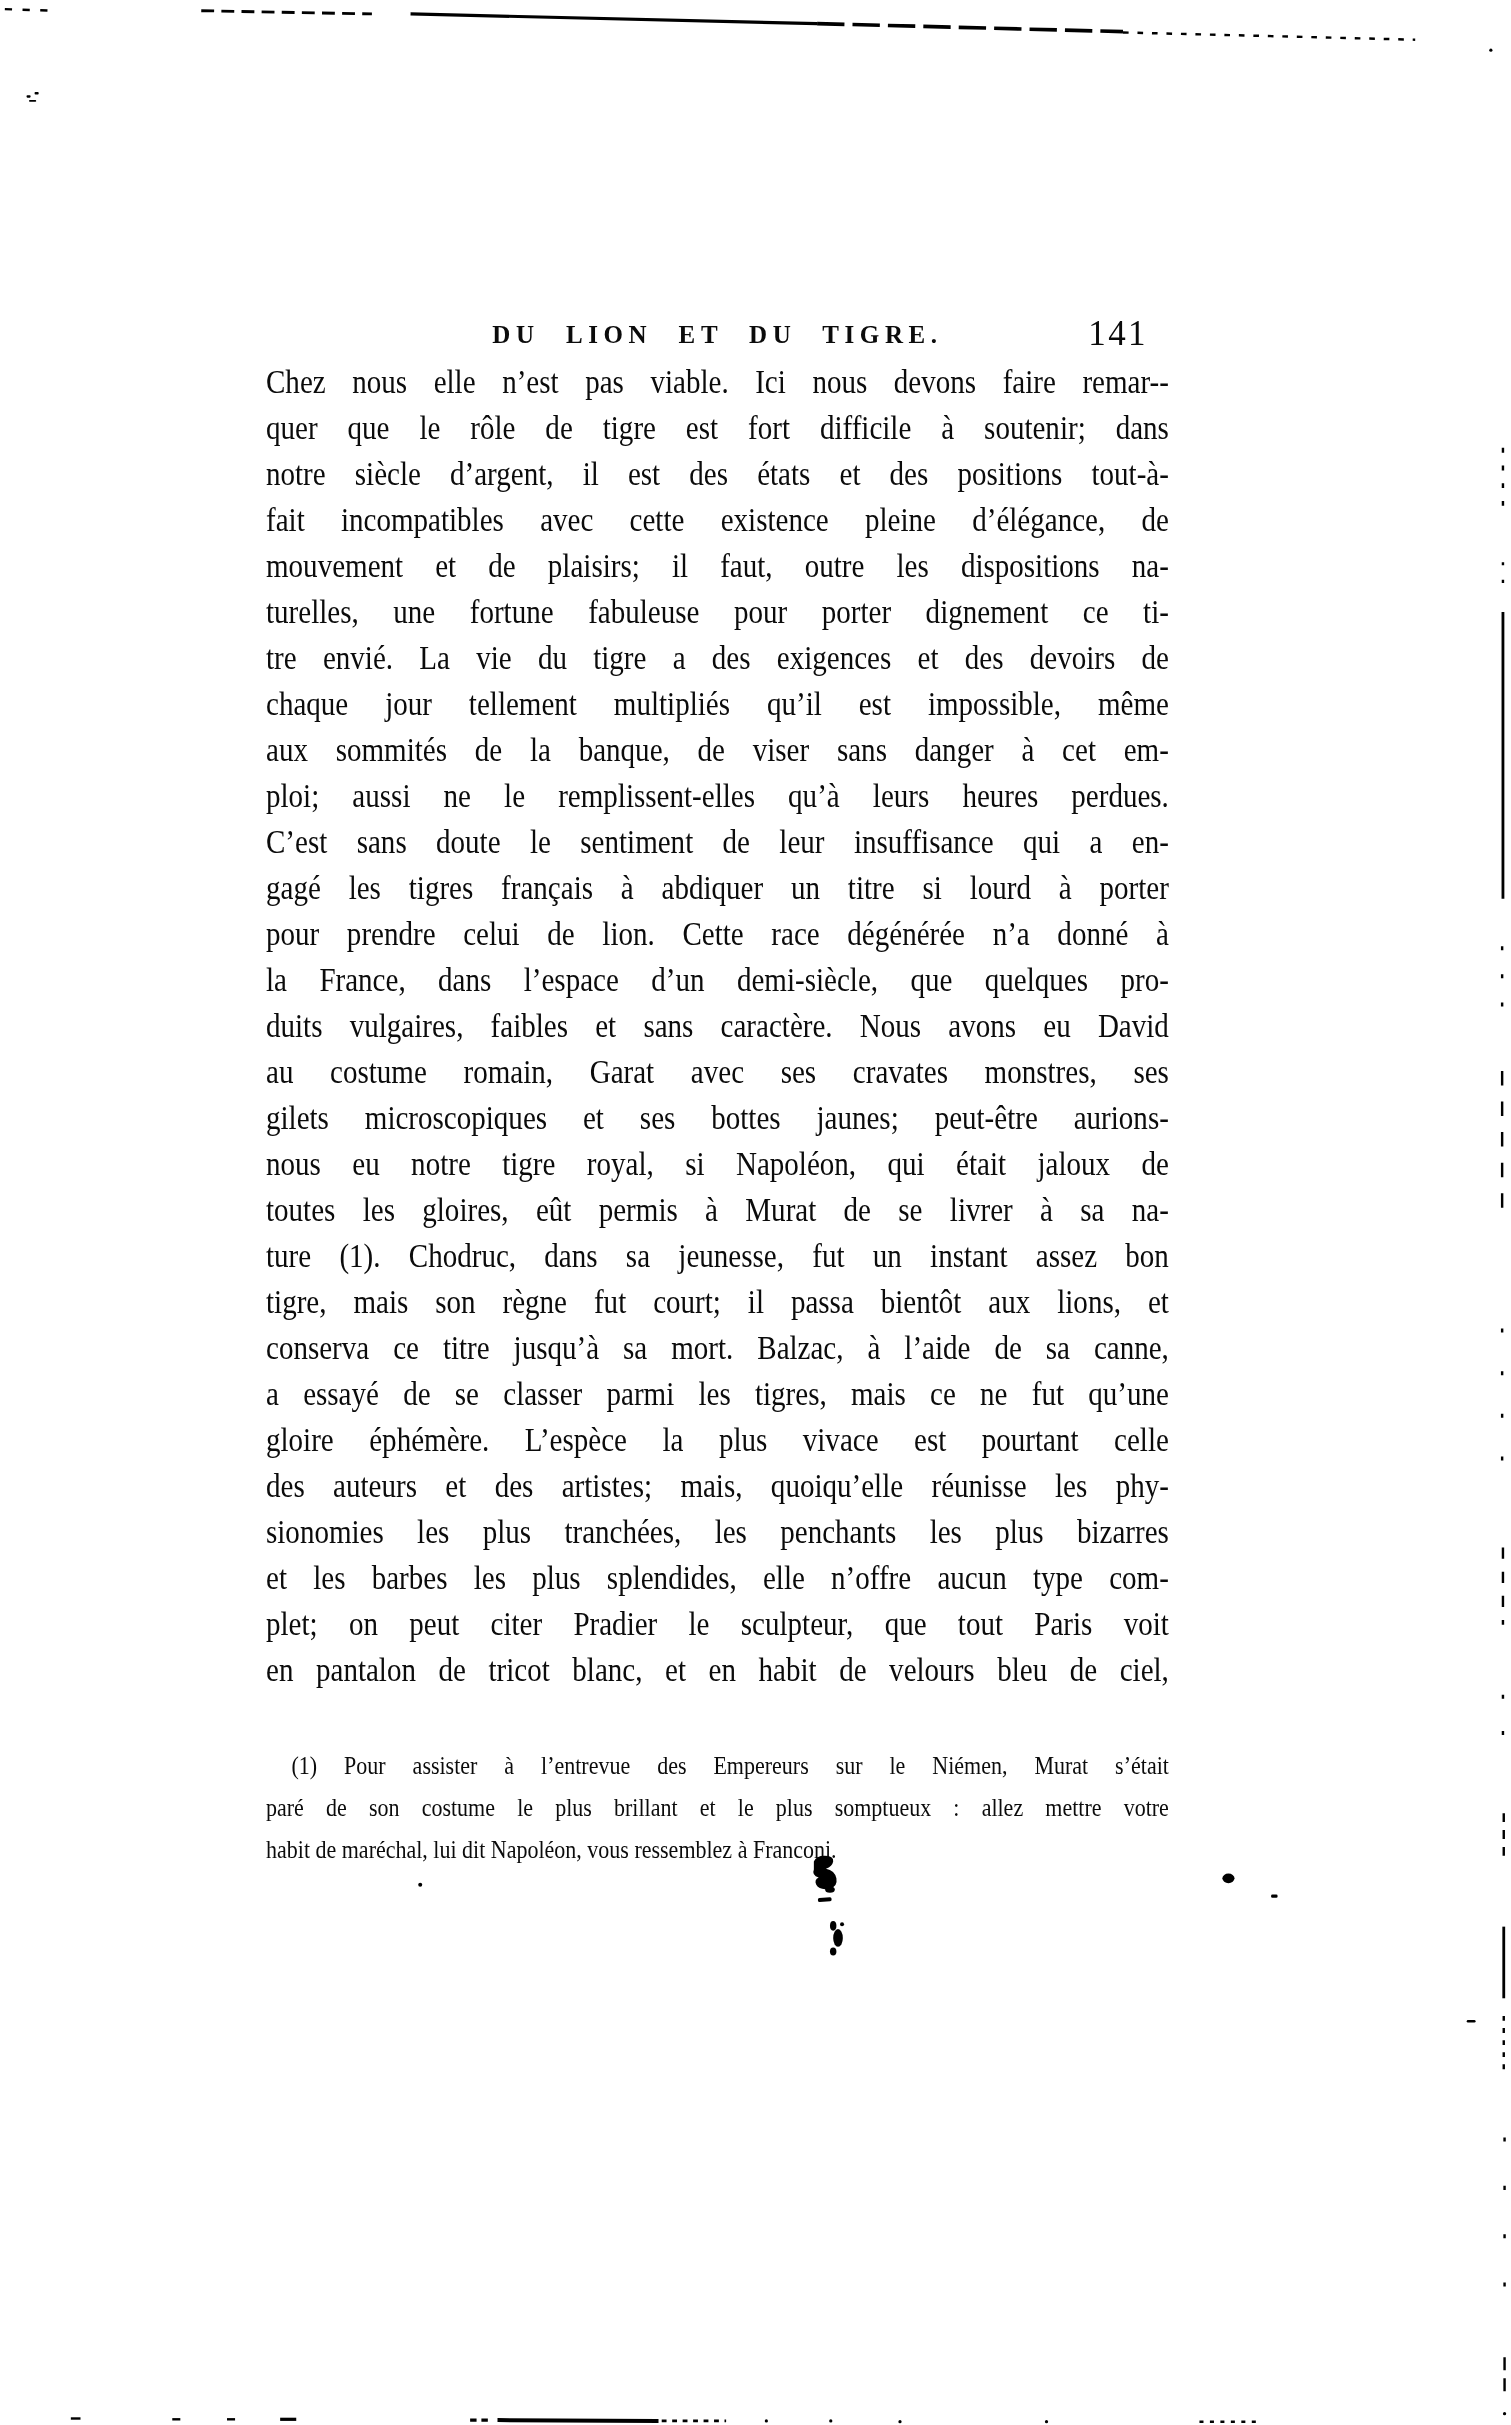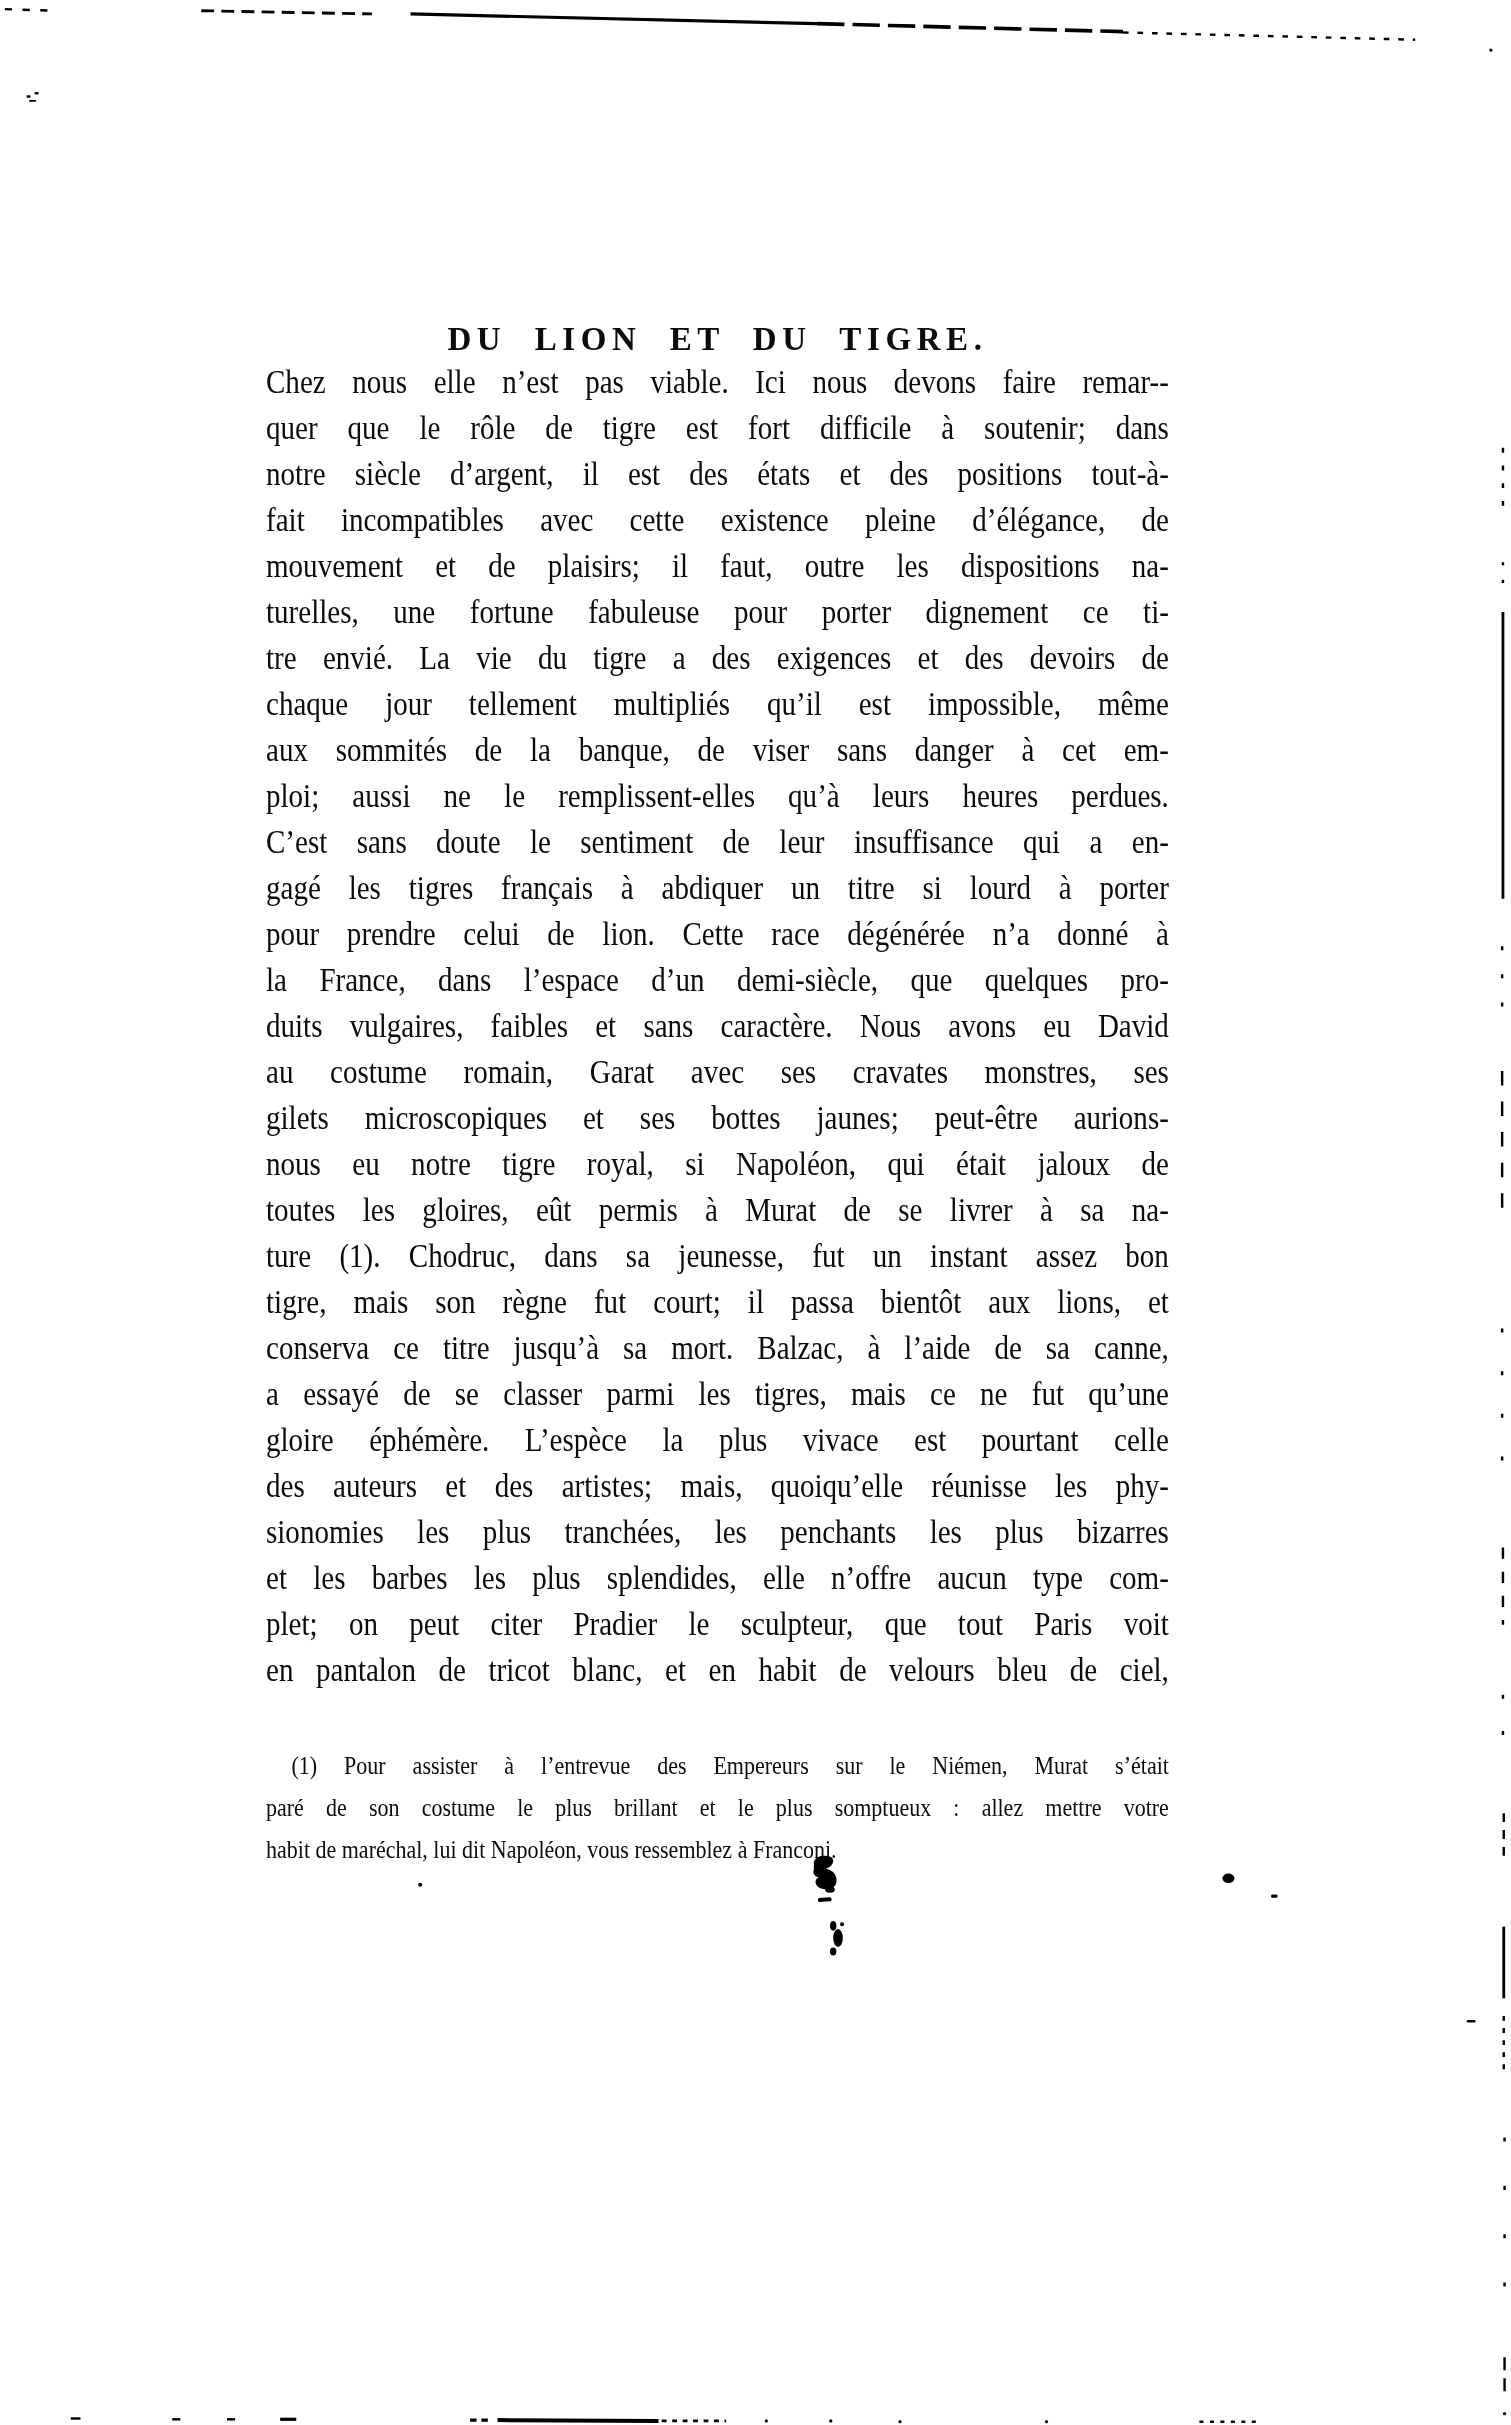--- a/index.html
+++ b/index.html
@@ -7,21 +7,21 @@
     position:relative;
     width:1511px; height:2426px;
     background:#ffffff;
     overflow:hidden;
     font-family:"Liberation Serif","DejaVu Serif",serif;
     color:#0b0b0b;
   }
   .running-header {
     position:absolute; top:321px; left:266px; width:903px;
     text-align:center;
-    font-size:33px; letter-spacing:5.6px; word-spacing:14.5px;
+    font-size:25px; letter-spacing:5.6px; word-spacing:14.5px;
     font-weight:bold;
   }
   .page-number {
     position:absolute; top:314px; left:266px; width:882px;
     text-align:right;
     font-size:35px; letter-spacing:2.4px;
   }
   .body-text {
     position:absolute; left:266px; top:359px; width:1026px;
     transform:scaleX(0.88); transform-origin:0 0;
@@ -47,20 +47,21 @@
     pointer-events:none;
   }
 </style>
 </head>
 <body>
 
 <div class="page">
 
   <div class="running-header">DU LION ET DU TIGRE.</div>
 
+  <div class="page-number">141</div>
 
   <div class="body-text">
     <div class="text-line">Chez nous elle n’est pas viable. Ici nous devons faire remar--</div>
     <div class="text-line">quer que le rôle de tigre est fort difficile à soutenir; dans</div>
     <div class="text-line">notre siècle d’argent, il est des états et des positions tout-à-</div>
     <div class="text-line">fait incompatibles avec cette existence pleine d’élégance, de</div>
     <div class="text-line">mouvement et de plaisirs; il faut, outre les dispositions na-</div>
     <div class="text-line">turelles, une fortune fabuleuse pour porter dignement ce ti-</div>
     <div class="text-line">tre envié. La vie du tigre a des exigences et des devoirs de</div>
     <div class="text-line">chaque jour tellement multipliés qu’il est impossible, même</div>

